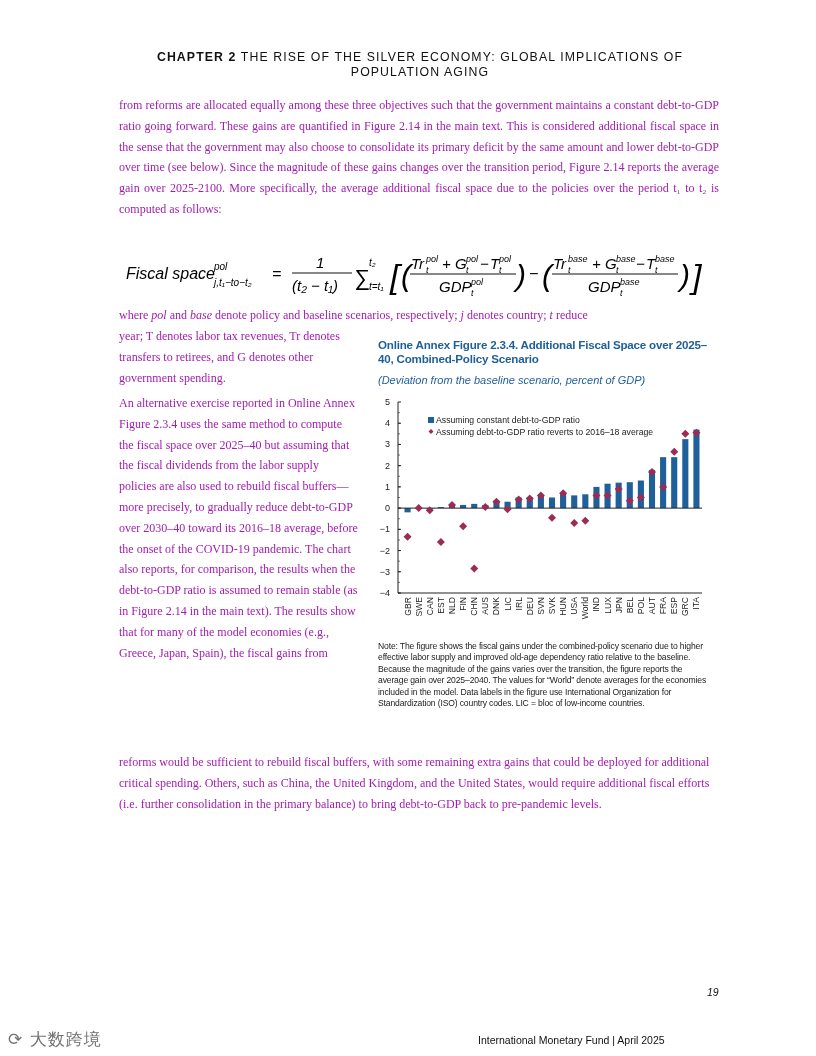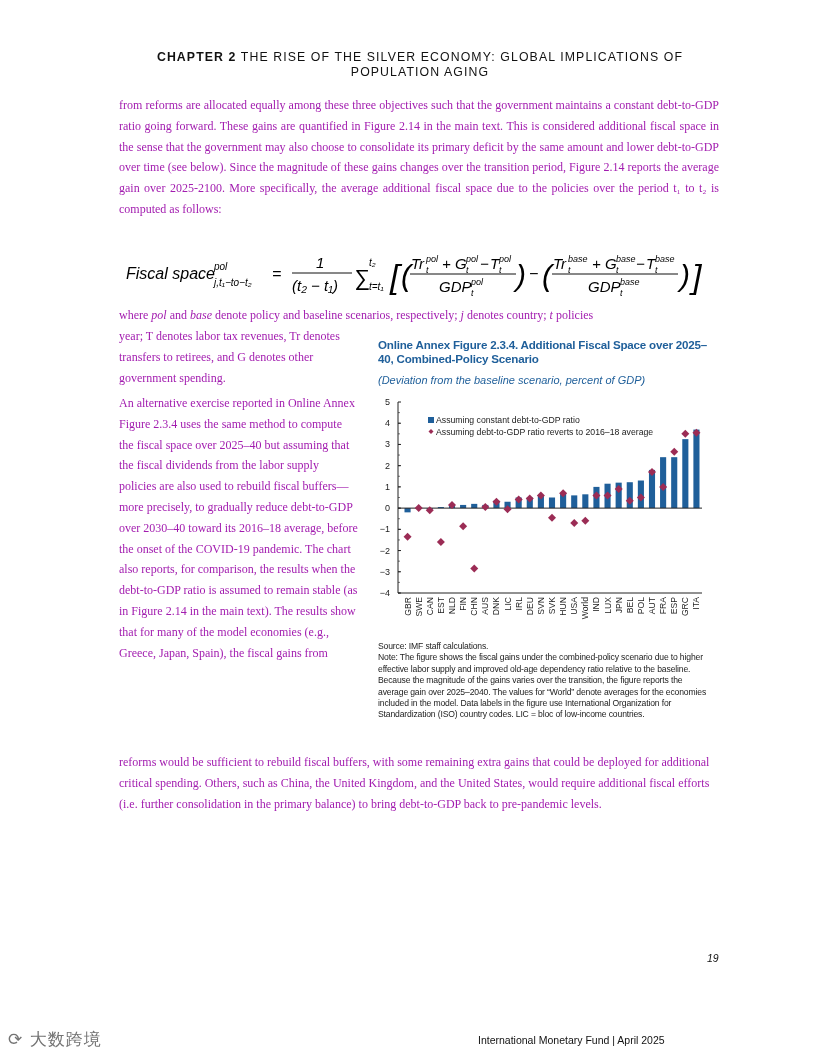--- a/index.html
+++ b/index.html
@@ -12,21 +12,21 @@
   .p2 { top: 305px; width: 600px; }
   .p2b { top: 326px; width: 245px; }
   .p3 { top: 393px; width: 240px; }
   .p4 { top: 752px; width: 600px; }
   .fig { position: absolute; left: 378px; top: 338px; width: 340px; }
   .fig-title { font-family: "Liberation Sans", sans-serif; font-weight: bold; font-size: 11.6px; line-height: 14px; color: #1f5f9a; letter-spacing: -0.2px; }
   .fig-sub { font-family: Liberation Sans, sans-serif; font-style: italic; font-size: 11px; color: #1f5f9a; margin-top: 8px; }
   .chart { position: absolute; left: 370px; top: 395px; width: 340px; height: 240px; }
   .fig-notes { position: absolute; left: 378px; top: 641px; width: 330px; font-family: "Liberation Sans", sans-serif; font-size: 8.6px; line-height: 11.4px; color: #222; letter-spacing: -0.15px; }
   .footer { position: absolute; top: 986px; left: 478px; font-family: "Liberation Sans", sans-serif; font-size: 10.5px; color: #111; margin-top: 48px; }
-  .page-num { position: absolute; top: 952px; left: 707px; font-family: "Liberation Sans", sans-serif; font-style: italic; font-size: 10.5px; color: #111; }
+  .page-num { position: absolute; top: 986px; left: 707px; font-family: "Liberation Sans", sans-serif; font-style: italic; font-size: 10.5px; color: #111; }
   .watermark { position: absolute; left: 8px; top: 1028px; font-family: "DejaVu Sans", sans-serif; font-size: 17px; color: #737373; letter-spacing: 1px; }
   .it { font-style: italic; }
   svg text { font-family: "Liberation Sans", sans-serif; }
 </style>
 </head>
 <body>
 
 <div class="header">
   <b>CHAPTER 2</b>
   <span>THE RISE OF THE SILVER ECONOMY: GLOBAL IMPLICATIONS OF POPULATION AGING</span>
@@ -80,21 +80,21 @@
     <line x1="426" y1="24" x2="552" y2="24" stroke="#111" stroke-width="1"></line>
     <text x="462" y="42" font-family="Liberation Serif, serif" font-style="italic" font-size="15">GDP</text>
     <text x="494" y="35" font-family="Liberation Serif, serif" font-style="italic" font-size="9">base</text>
     <text x="494" y="46" font-family="Liberation Serif, serif" font-style="italic" font-size="9">t</text>
     <text x="554" y="36" font-family="DejaVu Serif, serif" font-size="30">)</text>
     <text x="566" y="38" font-family="DejaVu Serif, serif" font-size="34">]</text>
   </svg>
 </div>
 
 <div class="para p2">
-  <span>where </span><span class="it">pol</span><span> and </span><span class="it">base</span><span> denote policy and baseline scenarios, respectively; </span><span class="it">j</span><span> denotes country; </span><span class="it">t</span><span> policies</span>
+  <span>where </span><span class="it">pol</span><span> and </span><span class="it">base</span><span> denote policy and baseline scenarios, respectively; </span><span class="it">j</span><span> denotes country; </span><span class="it">t</span><span> reduce</span>
 </div>
 <div class="para p2b">year; T denotes labor tax revenues, Tr denotes transfers to retirees, and G denotes other government spending.</div>
 
 <div class="para p3">An alternative exercise reported in Online Annex Figure 2.3.4 uses the same method to compute the fiscal space over 2025–40 but assuming that the fiscal dividends from the labor supply policies are also used to rebuild fiscal buffers—more precisely, to gradually reduce debt-to-GDP over 2030–40 toward its 2016–18 average, before the onset of the COVID-19 pandemic. The chart also reports, for comparison, the results when the debt-to-GDP ratio is assumed to remain stable (as in Figure 2.14 in the main text). The results show that for many of the model economies (e.g., Greece, Japan, Spain), the fiscal gains from</div>
 
 <div class="fig">
   <div class="fig-title">Online Annex Figure 2.3.4.  Additional Fiscal Space over 2025–40, Combined-Policy Scenario</div>
   <div class="fig-sub">(Deviation from the baseline scenario, percent of GDP)</div>
 </div>
 
@@ -223,21 +223,20 @@
       <polygon points="315.3333333333333,34.83333333333333 319.3333333333333,38.83333333333333 315.3333333333333,42.83333333333333 311.3333333333333,38.83333333333333" fill="#9b2c55"></polygon>
       <polygon points="326.44444444444446,33.772222222222226 330.44444444444446,37.772222222222226 326.44444444444446,41.772222222222226 322.44444444444446,37.772222222222226" fill="#9b2c55"></polygon>
       <rect x="58" y="22" width="6" height="6" fill="#1f5f9a"></rect>
       <text x="66" y="28" font-size="8.7" fill="#222">Assuming constant debt-to-GDP ratio</text>
       <polygon points="61,34 63.5,36.5 61,39 58.5,36.5" fill="#9b2c55"></polygon>
       <text x="66" y="40" font-size="8.7" fill="#222">Assuming debt-to-GDP ratio reverts to 2016–18 average</text>
     </svg>
 </div>
 
 <div class="fig-notes">
-  <div>Source: IMF staff calculations.</div>
   <div>Note: The figure shows the fiscal gains under the combined-policy scenario due to higher effective labor supply and improved old-age dependency ratio relative to the baseline. Because the magnitude of the gains varies over the transition, the figure reports the average gain over 2025–2040. The values for “World” denote averages for the economies included in the model. Data labels in the figure use International Organization for Standardization (ISO) country codes. LIC = bloc of low-income countries.</div>
 </div>
 
 <div class="para p4">reforms would be sufficient to rebuild fiscal buffers, with some remaining extra gains that could be deployed for additional critical spending. Others, such as China, the United Kingdom, and the United States, would require additional fiscal efforts (i.e. further consolidation in the primary balance) to bring debt-to-GDP back to pre-pandemic levels.</div>
 
 <div class="footer">International Monetary Fund | April 2025</div>
 <div class="page-num">19</div>
 
 <div class="watermark">
   <span>⟳</span>

